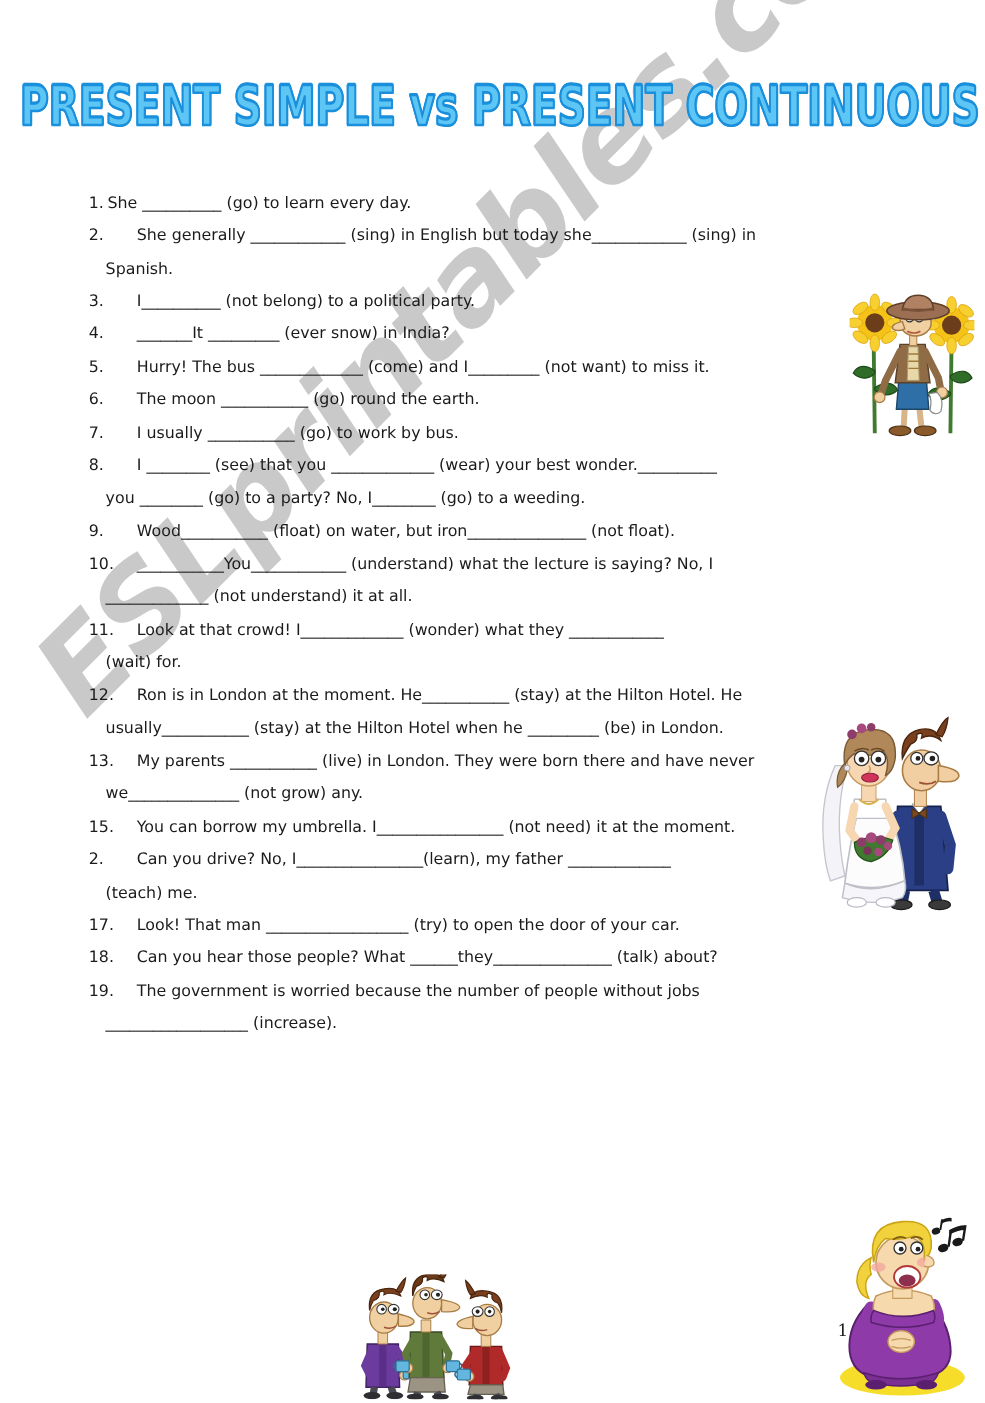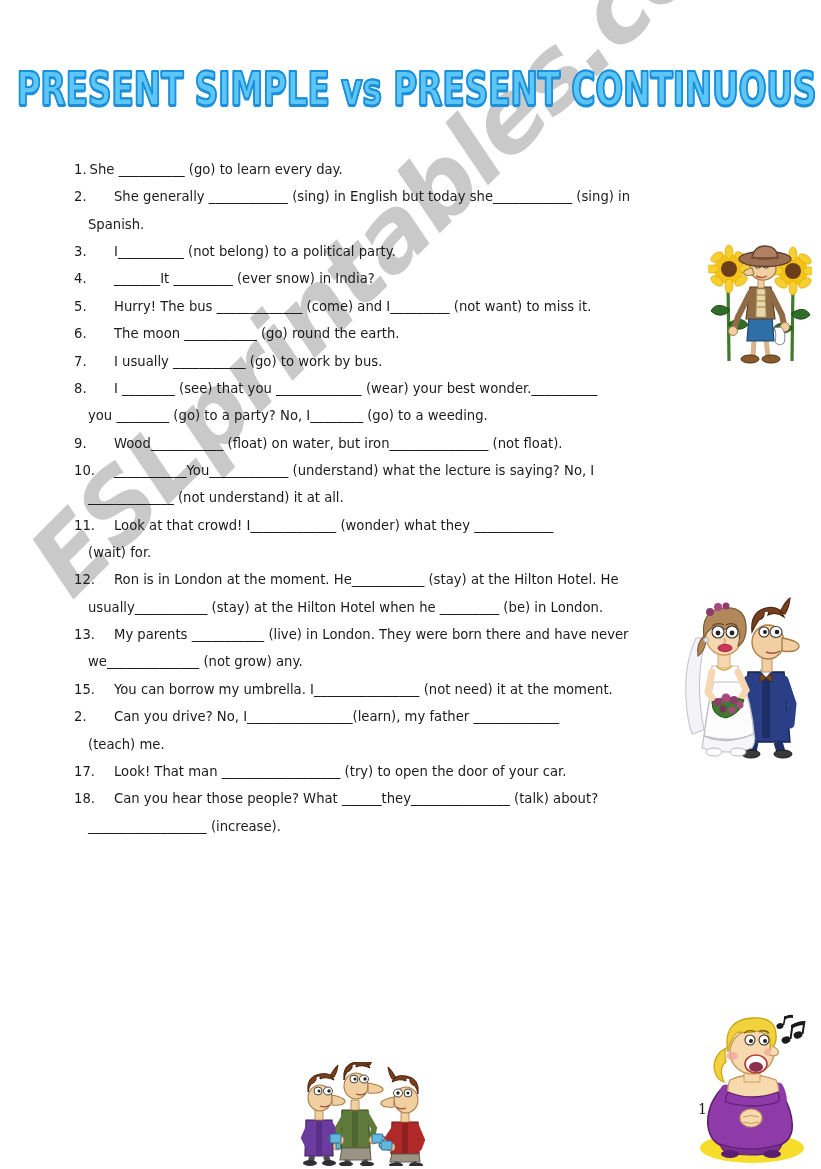--- a/index.html
+++ b/index.html
@@ -195,20 +195,24 @@
         <span class="body"><span>Can you drive? No, I________________(learn), my father _____________</span></span>
       </div>
       <div class="cont">(teach) me.</div>
       <div class="item tabbed">
         <span class="num">17.</span>
         <span class="body"><span>Look! That man __________________ (try) to open the door of your car.</span></span>
       </div>
       <div class="item tabbed">
         <span class="num">18.</span>
         <span class="body"><span>Can you hear those people? What ______they_______________ (talk) about?</span></span>
+      </div>
+      <div class="item tabbed">
+        <span class="num">19.</span>
+        <span class="body"><span>The government is worried because the number of people without jobs</span></span>
       </div>
       <div class="cont">__________________ (increase).</div>
     </div>
 
   <div class="page-number">1</div>
 
   <div class="clip" style="left:708px; top:243px; width:104px; height:124px;">
     <svg viewBox="0 0 104 124" width="104" height="124">
 
       <path d="M20 38 L21 118" stroke="#3f7a2e" stroke-width="3.2" fill="none"></path>

